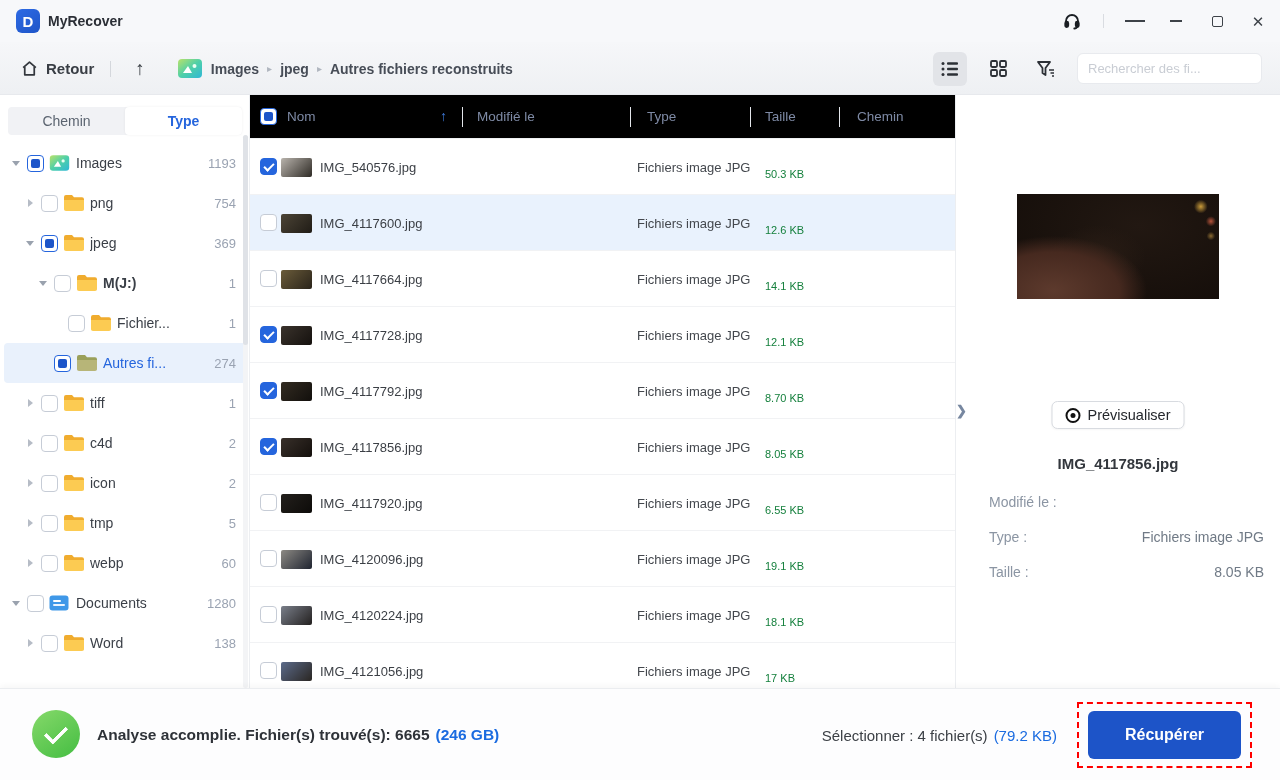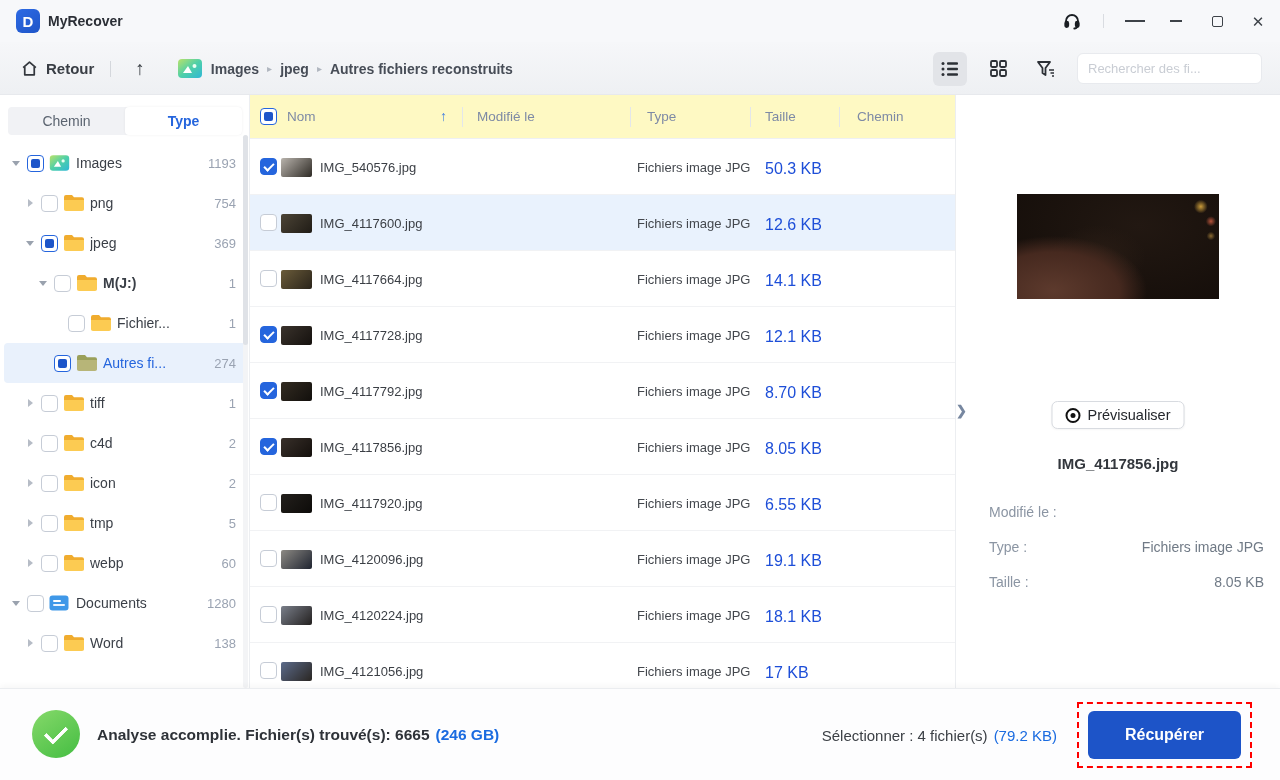--- a/index.html
+++ b/index.html
@@ -66,32 +66,32 @@
   .ticon { width:22px; height:18px; flex:0 0 22px; display:flex; align-items:center; }
   .tlabel { font-size:14px; color:#3a3f47; white-space:nowrap; overflow:hidden; flex:1; }
   .trow.selected .tlabel { color:#2565dd; }
   .trow.bold .tlabel { font-weight:bold; }
   .tcount { font-size:13px; color:#9aa3b2; margin-right:10px; }
   .side-scroll { position:absolute; right:1px; top:40px; width:5px; height:553px; background:#f3f4f6; border-radius:3px; }
   .side-thumb { position:absolute; right:1px; top:40px; width:5px; height:210px; background:#dfe2e7; border-radius:3px; }
 
   
   .filearea { position:absolute; left:250px; top:95px; width:705px; height:593px; background:#fff; overflow:hidden; }
-  .thead { position:relative; height:44px; background:#fef9c3; border-bottom:1px solid #eef0f3; }
+  .thead { position:relative; height:44px; background:#000000; border-bottom:1px solid #eef0f3; }
   .thead .cb { position:absolute; left:10px; top:13px; }
   .hcell { position:absolute; top:14px; font-size:13.5px; color:#7e8aa5; }
   .hdiv { position:absolute; top:12px; width:1px; height:20px; background:#e3e6eb; }
   .sort-arrow { position:absolute; left:190px; top:13px; color:#3f7de0; font-size:14px; }
   .frow { position:relative; height:56px; border-bottom:1px solid #f1f2f4; background:#fff; }
   .frow.highlighted { background:#e9f2fd; }
   .frow .cb { position:absolute; left:10px; top:19px; }
   .thumb { position:absolute; left:31px; top:19px; width:31px; height:19px; border-radius:2px; }
   .fname { position:absolute; left:70px; top:21px; font-size:13px; color:#3b3f45; }
   .ftype { position:absolute; left:387px; top:21px; font-size:13px; color:#44484e; }
-  .fsize { position:absolute; left:515px; top:21px; font-size:16px; color:#1d4ed8; }
+  .fsize { position:absolute; left:515px; top:29px; font-size:11px; color:#15803d; }
 
   
   .preview { position:absolute; left:955px; top:95px; width:325px; height:593px; background:#fff;
              border-left:1px solid #eceef1; }
   .collapse-chevron { position:absolute; left:0px; top:308px; font-size:13px; color:#7787a0; font-weight:bold; }
   .pimg { position:absolute; left:61px; top:99px; width:202px; height:105px;
           background:
             radial-gradient(8px 8px at 91% 12%, #c99b3a 0%, rgba(0,0,0,0) 85%),
             radial-gradient(6px 6px at 96% 26%, #b5533a 0%, rgba(0,0,0,0) 85%),
             radial-gradient(5px 5px at 96% 40%, #8a6a32 0%, rgba(0,0,0,0) 85%),
@@ -101,21 +101,21 @@
             #140e0b; }
   .pbtn { position:absolute; left:50%; transform:translateX(-50%); top:306px; height:28px;
           background:#fff; border:1px solid #d8dbe0; border-radius:6px; display:flex; align-items:center;
           gap:7px; padding:0 13px; font-size:14.5px; color:#24272c; box-shadow:0 1px 2px rgba(0,0,0,.04); }
   .eye { width:15px; height:15px; border-radius:50%/50%; border:2.5px solid #111; display:flex;
          align-items:center; justify-content:center; }
   .eye::before { content:""; width:5px; height:5px; border-radius:50%; background:#111; }
   .pfilename { position:absolute; left:0; top:360px; width:100%; text-align:center; font-size:15px;
                font-weight:bold; color:#33373d; }
   .pdetails { position:absolute; left:33px; right:16px; top:399px; }
-  .drow { display:flex; justify-content:space-between; height:35px; align-items:center; }
+  .drow { display:flex; justify-content:space-between; height:35px; }
   .dlabel { font-size:14px; color:#8b95a3; }
   .dvalue { font-size:14px; color:#707a86; }
 
   
   .footer { position:absolute; left:0; top:688px; width:1280px; height:92px; background:#fdfdfe;
             border-top:1px solid #ebedf0; box-shadow:0 -2px 6px rgba(0,0,0,.04); }
   .okcircle { position:absolute; left:32px; top:21px; width:48px; height:48px; border-radius:50%;
               background:linear-gradient(145deg,#86d96a,#44bd42); display:flex; align-items:center; justify-content:center; }
   .okcircle::before { content:""; width:18px; height:9px; border-left:4px solid #fff; border-bottom:4px solid #fff;
                       transform:rotate(-45deg); margin-top:-4px; border-radius:1px; }

